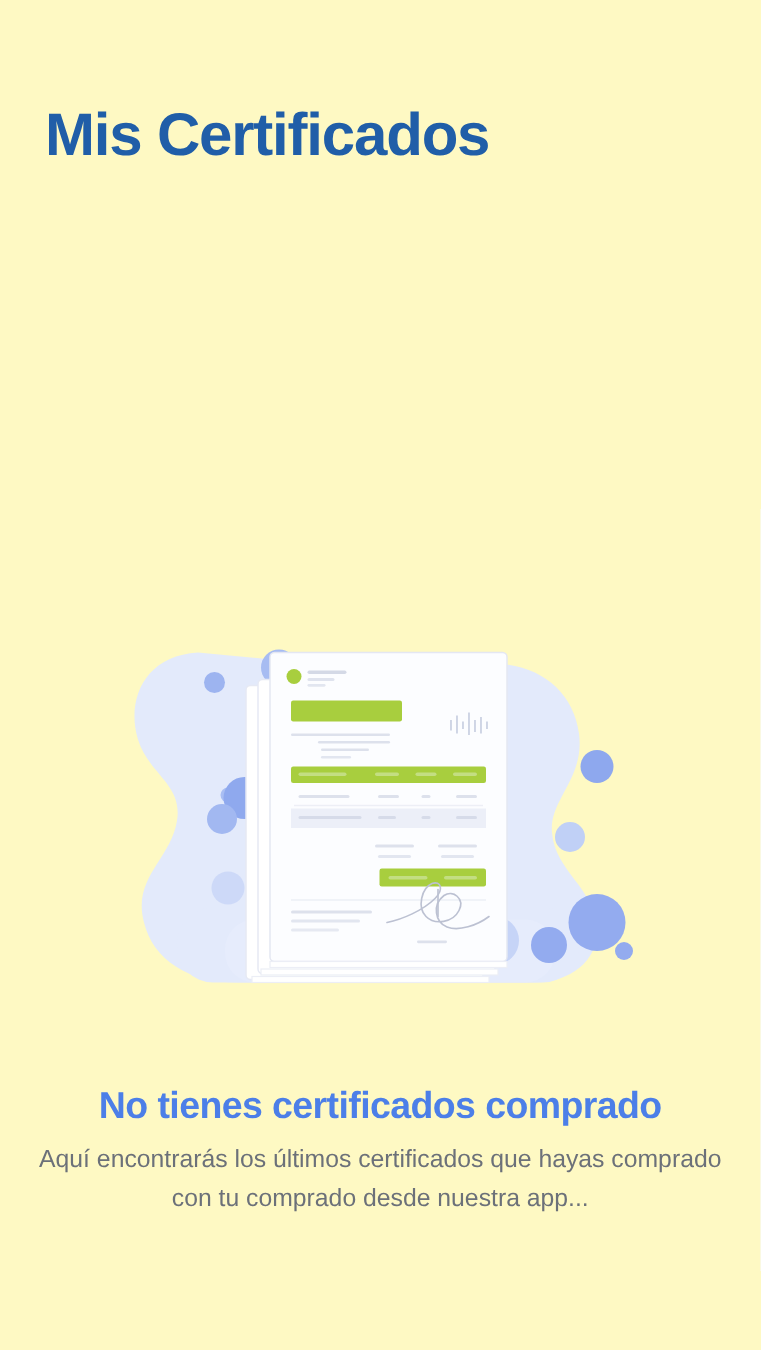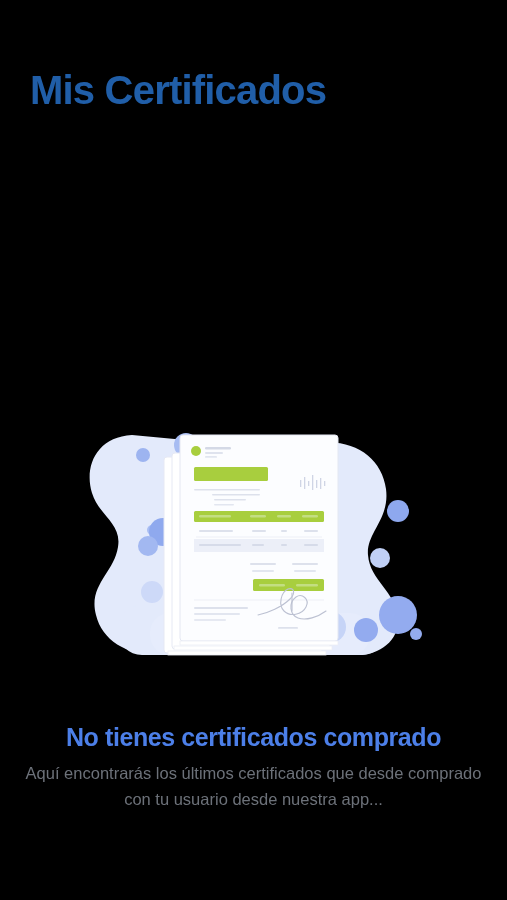--- a/index.html
+++ b/index.html
@@ -5,21 +5,21 @@
   * { margin:0; padding:0; box-sizing:border-box; }
   html, body {
     width:507px; height:900px;
     background:#f7f8fc;
     font-family:"Liberation Sans", sans-serif;
     overflow:hidden;
   }
   .screen {
     position:relative;
     width:507px; height:900px;
-    background:#000000;
+    background:#fef9c3;
   }
 
   
   .page-title {
     position:absolute;
     left:30px; top:68px;
     font-size:40px;
     font-weight:bold;
     letter-spacing:-0.8px;
     color:#205ea8;
@@ -176,16 +176,16 @@
       <g>
         <rect x="180" y="226" width="158" height="4" fill="#ffffff" stroke="#eceef6" stroke-width="0.8"></rect>
         <rect x="174" y="231" width="158" height="4" fill="#ffffff" stroke="#eceef6" stroke-width="0.8"></rect>
         <rect x="168" y="236" width="158" height="4" fill="#ffffff" stroke="#eceef6" stroke-width="0.8"></rect>
       </g>
     </svg>
   </div>
 
   <div class="empty-state">
     <div class="empty-title">No tienes certificados comprado</div>
-    <div class="empty-desc">Aquí encontrarás los últimos certificados que desde comprado con tu usuario desde nuestra app...</div>
+    <div class="empty-desc">Aquí encontrarás los últimos certificados que hayas comprado con tu comprado desde nuestra app...</div>
   </div>
 
 </div>
 
 </body></html>

